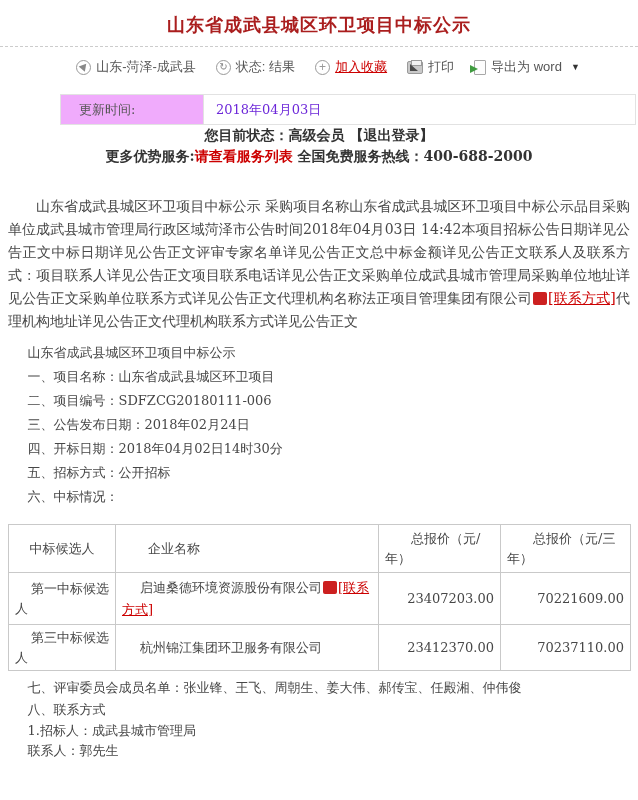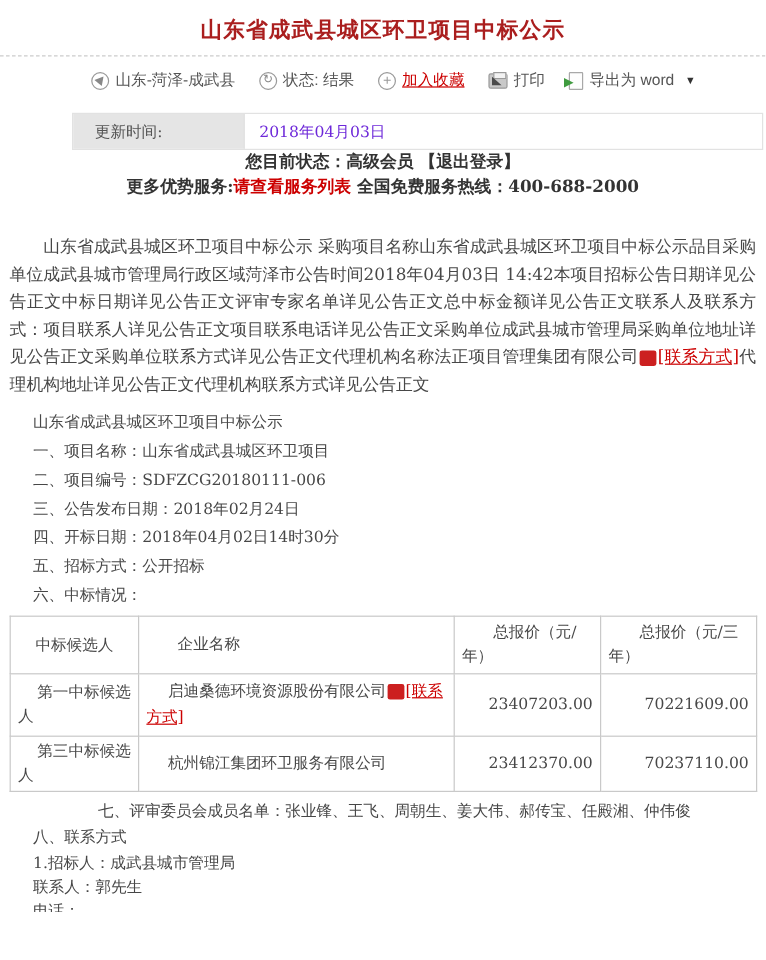--- a/index.html
+++ b/index.html
@@ -33,55 +33,55 @@
   .word-icon { display:inline-block; position:relative; width:12px; height:15px;
                background:#fdfdfd; border:1px solid #a8a8a8; border-radius:1px; }
   .word-icon::after { content:""; position:absolute; left:-5px; top:4px; width:0; height:0;
                       border-top:4px solid transparent; border-bottom:4px solid transparent;
                       border-left:8px solid #3f9b3f; }
   .caret { font-size:9px; color:#333; margin-left:4px; }
 
   .update-row { margin:7px 2px 0 60px; display:flex; border:1px solid #e2e2e2;
                 height:31px; font-size:13px; align-items:stretch;
                 font-family:"DejaVu Serif", serif; }
-  .update-label { width:143px; background:#e5e5e5; border-right:1px solid #e2e2e2;
+  .update-label { width:143px; background:#f0abfc; border-right:1px solid #e2e2e2;
                   padding-left:18px; display:flex; align-items:center; color:#555; }
   .update-value { padding-left:12px; display:flex; align-items:center; color:#6d28d9; }
 
   .member-line { text-align:center; font-size:14px; font-weight:bold; color:#333;
                  line-height:21px; font-family:"DejaVu Serif", serif; }
   .member-line:first-of-type { margin-top:9px; }
   .logout-link { color:#333; text-decoration:none; cursor:pointer; }
 
   .doc { padding:0 8px; font-family:"DejaVu Serif", serif; color:#474747; }
   .summary { margin:28px 0 8px; font-size:14px; line-height:23px; text-indent:2em;
              text-align:justify; }
   .phone-icon { display:inline-block; background:#cc2020; color:#fff; font-size:10px;
                 width:14px; height:13px; line-height:13px; text-align:center;
                 border-radius:2px; vertical-align:1px; margin:0 1px; }
   .contact-link { color:#cc0000; text-decoration:underline; cursor:pointer; }
 
   .doc-line { font-size:13px; line-height:24px; text-indent:1.5em; }
 
-  table.bid { border-collapse:collapse; table-layout:fixed; width:622px; margin-top:4px;
+  table.bid { border-collapse:collapse; table-layout:fixed; width:622px; margin-top:15px;
               font-size:13px; color:#474747; }
   table.bid col.c1 { width:107px; } table.bid col.c2 { width:263px; }
   table.bid col.c3 { width:122px; } table.bid col.c4 { width:130px; }
   table.bid th, table.bid td { border:1px solid #c9c9c9; font-weight:normal;
               vertical-align:middle; padding:2px 6px; }
   th.h-cand { text-align:center; height:48px; }
   th.h-price { text-align:left; text-indent:2em; line-height:20px; }
   td.cand { text-align:left; text-indent:16px; padding:2px 4px; line-height:20px; }
   td.company { text-indent:18px; line-height:22px; }
   td.price { text-align:right; }
   tr.r1 td { height:52px; } tr.r2 td { height:44px; } tr.r3 td { height:46px; }
 
   .footer-block p { margin:0; font-size:13px; line-height:20px; text-indent:1.5em;
                     font-family:"DejaVu Serif", serif; color:#474747; }
-  p.committee { line-height:22px; margin-top:6px;text-align:center; }
+  p.committee { line-height:22px; margin-top:6px; }
   p.contact-heading { line-height:22px; }
 
   .watermark { position:absolute; left:503px; top:764px; display:flex; align-items:center;
                gap:8px; pointer-events:none; }
   .wm-logo { display:inline-block; width:24px; height:24px; border:2px solid #e3e3e3;
              border-radius:50%; position:relative; background:#fff; }
   .wm-logo::before { content:""; position:absolute; left:4px; top:4px; width:10px; height:10px;
                      border:2px solid #e8e8e8; border-radius:50%; }
   .wm-text { font-size:17px; font-weight:bold; color:#d0d0d0; letter-spacing:1px;
              text-shadow:1px 1px 0 #fff; }

